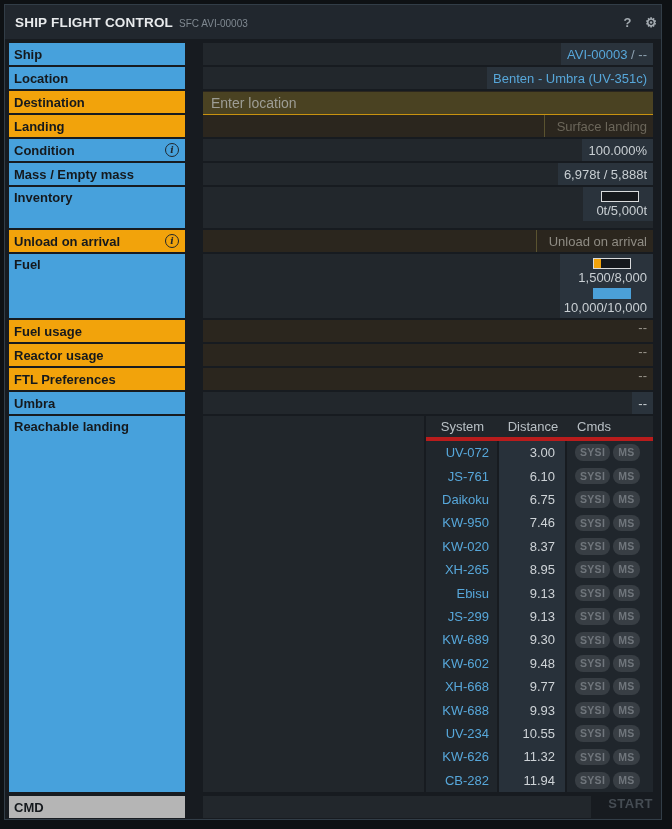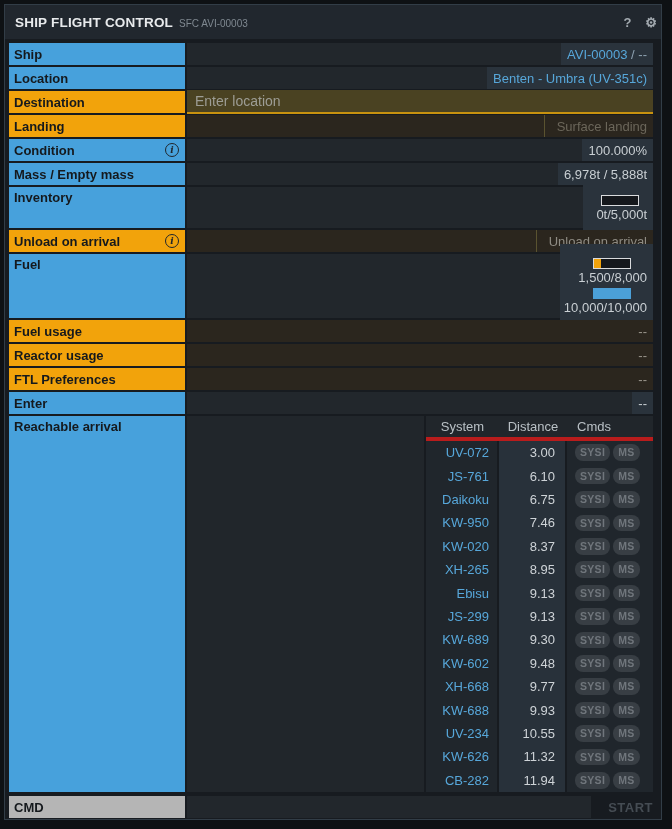--- a/index.html
+++ b/index.html
@@ -22,36 +22,36 @@
   }
   .title{font-size:13.5px;font-weight:bold;color:#e8eaec;letter-spacing:.2px;}
   .subtitle{font-size:10px;color:#7f8890;margin-left:6px;padding-top:2px;}
   .tb-icons{margin-left:auto;display:flex;gap:14px;align-items:center;}
   .tb-icon{color:#a4abb1;font-size:13px;font-weight:bold;cursor:pointer;line-height:1;}
   
   .content{flex:1;padding:4px 8px 0 4px;display:flex;flex-direction:column;box-sizing:border-box;}
   .row{display:flex;margin-bottom:2px;flex:0 0 auto;}
   .h22{height:22px}.h41{height:41px}.h64{height:64px}.h376{height:376px}
   .lbl{
-    flex:0 0 176px;margin-right:2px;display:flex;align-items:center;
+    flex:0 0 176px;margin-right:18px;display:flex;align-items:center;
     padding:0 6px 0 5px;box-sizing:border-box;
     font-weight:bold;font-size:13px;color:#15191d;overflow:hidden;white-space:nowrap;
   }
   .lbl.blue{background:var(--blue-accent,#47a1dc);}
   .lbl.orange{background:var(--orange-accent,#f2a30b);}
   .lbl.gray{background:var(--cmd-label-bg,#b5b5b5);}
   .lbl.top{align-items:flex-start;padding-top:3px;}
   .info{
     margin-left:auto;width:12px;height:12px;border:1.3px solid #20262c;border-radius:50%;
     display:flex;align-items:center;justify-content:center;flex:0 0 12px;
     font-size:9px;font-style:italic;font-weight:bold;color:#20262c;
     font-family:"DejaVu Serif", serif;cursor:pointer;
   }
   .val{
-    flex:1;display:flex;align-items:center;justify-content:flex-end;
+    flex:1;display:flex;align-items:flex-start;justify-content:flex-end;
     box-sizing:border-box;min-width:0;position:relative;font-size:13px;
   }
   .val.dark{background:var(--row-bg,#22272c);}
   .val.brown{background:var(--brown-bg,#2b261e);}
   .chip{
     height:100%;display:flex;align-items:center;padding:0 6px;box-sizing:border-box;
     background:var(--chip-bg,#2a333c);color:#c9cfd3;white-space:pre;
   }
   .link{color:var(--link-blue,#57a7da);text-decoration:none;cursor:pointer;}
   .dim-rest{color:#8fa3b2;}
@@ -67,21 +67,21 @@
   
   .opt{
     height:100%;display:flex;align-items:center;
     border-left:1px solid #5a5330;padding:0 6px 0 12px;cursor:pointer;
   }
   .opt.off{color:#6b665a;}
   .opt.on{color:#8f8c84;}
   
   .panel-chip{
     background:var(--chip-bg,#2a333c);display:flex;flex-direction:column;
-    align-items:flex-end;padding:12px 4px;box-sizing:border-box;
+    align-items:flex-end;padding:2px 4px;box-sizing:border-box;
   }
   .gauge{width:38px;height:11px;box-sizing:border-box;background:var(--bar-track,#15181c);
     border:1px solid #d9dbdd;margin:2px 10px 1px 14px;overflow:hidden;}
   .gauge .fill{height:100%;}
   .gauge.solid{border:none;background:var(--fuel-stl-fill,#4ba0d8);margin:2px 18px 1px 14px;}
   .gauge.ftl{margin-right:18px;}
   .gauge-text{color:#c9cfd3;font-size:13px;line-height:16px;padding-right:2px;}
   
   .val.reach{padding:0;align-items:stretch;background:transparent;}
   .reach-left{flex:1;background:#21262b;margin-right:2px;}
@@ -243,30 +243,30 @@
       <div class="lbl orange">
         <span>FTL Preferences</span>
       </div>
       <div class="val brown">
         <span class="dashes">--</span>
       </div>
     </div>
 
     <div class="row h22">
       <div class="lbl blue">
-        <span>Enter</span>
+        <span>Umbra</span>
       </div>
       <div class="val dark">
         <span class="chip">--</span>
       </div>
     </div>
 
     <div class="row h376">
       <div class="lbl blue top">
-        <span>Reachable arrival</span>
+        <span>Reachable landing</span>
       </div>
       <div class="val reach">
         <div class="reach-left"></div>
         <div class="rtable">
           <div class="thead">
             <div class="th sys">System</div>
             <div class="th dist">Distance</div>
             <div class="th cmds">Cmds</div>
           </div>
           <div class="tbody" id="sys-tbody">

